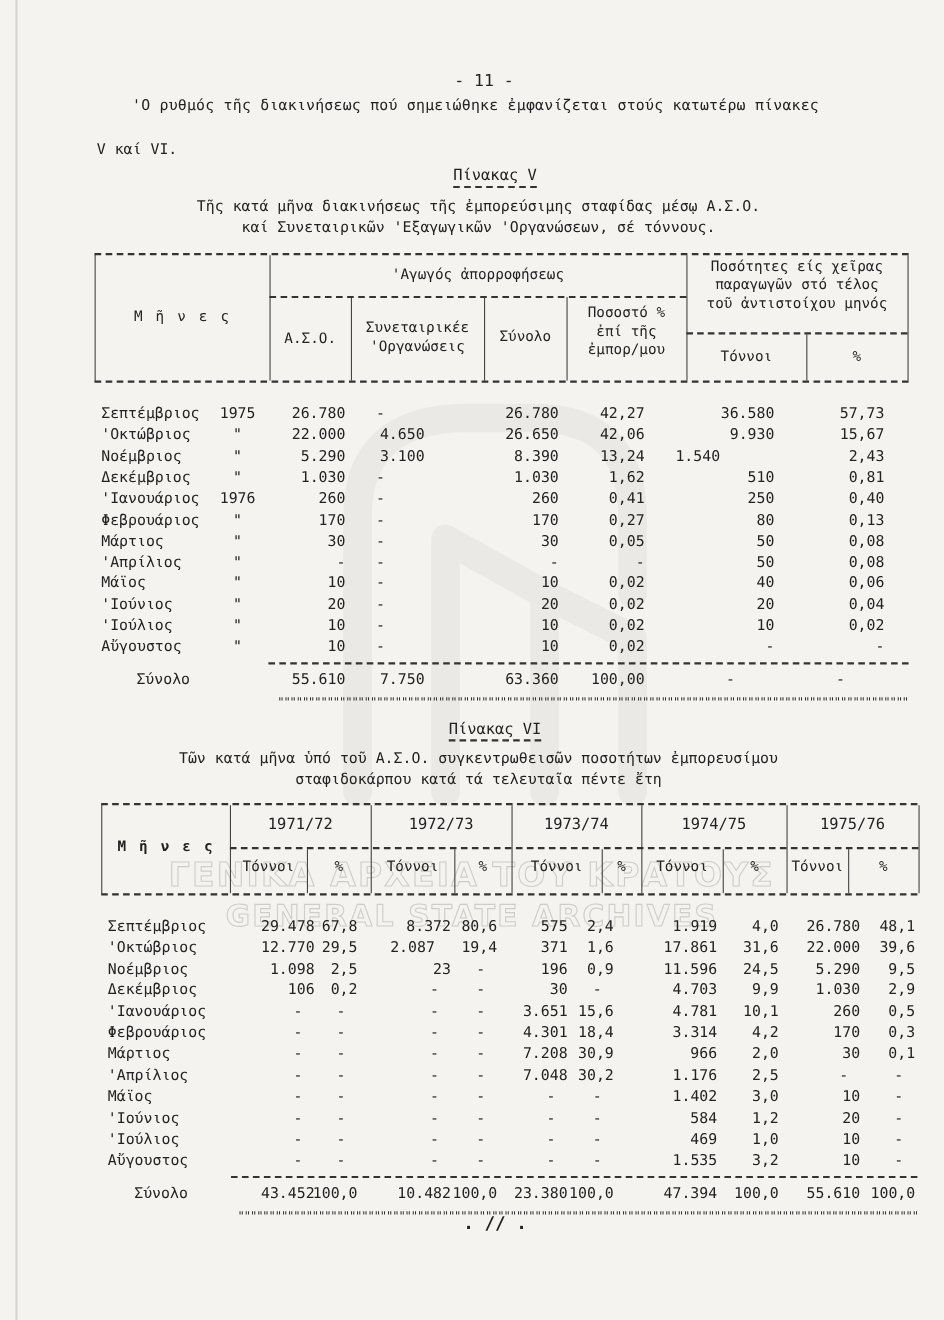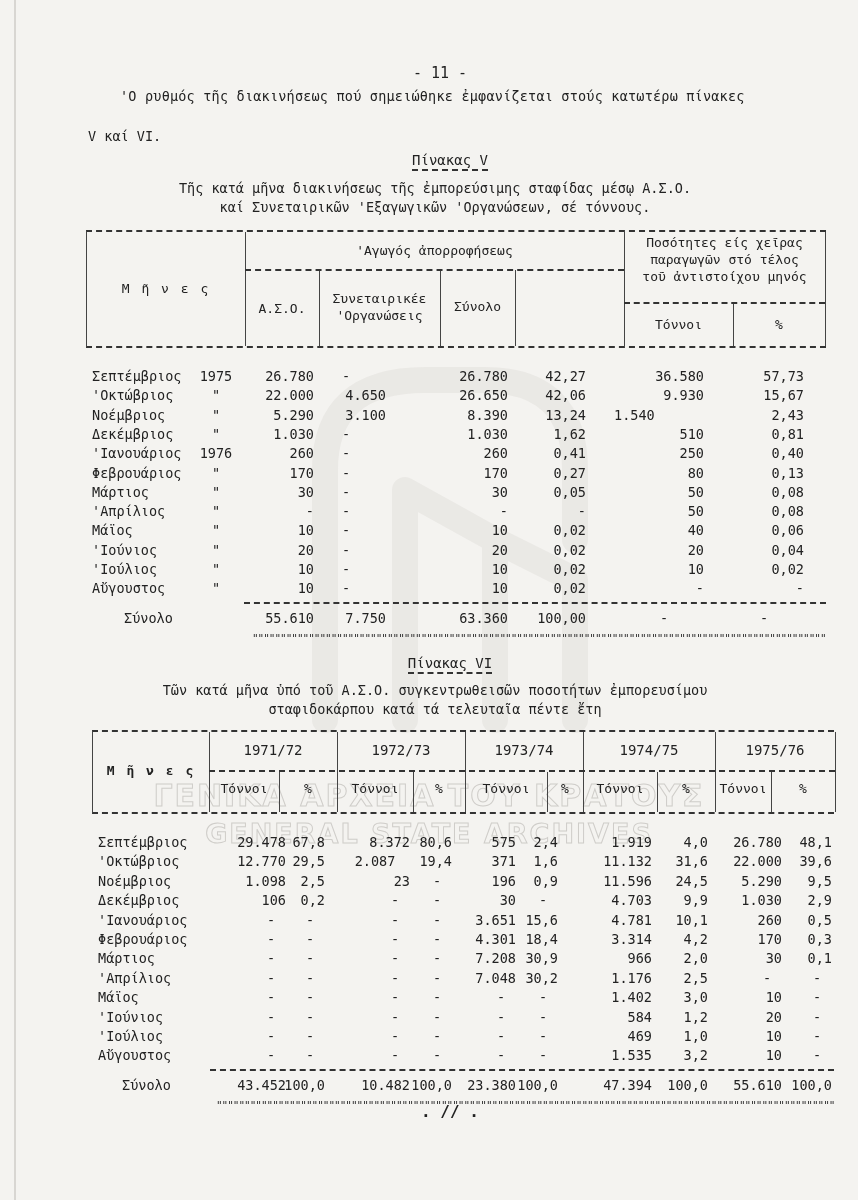--- a/index.html
+++ b/index.html
@@ -93,20 +93,25 @@
     <div class="hline" style="left:537px; width:201px; top:70px;"></div>
 
     <div class="cell" style="left:0; width:158px; top:48px; letter-spacing:2px;">Μ ῆ ν ε ς</div>
     <div class="cell" style="left:158px; width:379px; top:10px;">'Αγωγός ἀπορροφήσεως</div>
     <div class="cell" style="left:158px; width:74px; top:68px;">Α.Σ.Ο.</div>
     <div class="cell" style="left:232px; width:121px; top:58px;">
       <div>Συνεταιρικέε</div>
       <div>'Οργανώσεις</div>
     </div>
     <div class="cell" style="left:353px; width:75px; top:66px;">Σύνολο</div>
+    <div class="cell" style="left:428px; width:109px; top:44px;">
+      <div>Ποσοστό %</div>
+      <div>ἐπί τῆς</div>
+      <div>ἐμπορ/μου</div>
+    </div>
     <div class="cell" style="left:537px; width:201px; top:2px;">
       <div>Ποσότητες είς χεῖρας</div>
       <div>παραγωγῶν  στό τέλος</div>
       <div>τοῦ ἀντιστοίχου μηνός</div>
     </div>
     <div class="cell" style="left:537px; width:109px; top:84px;">Τόννοι</div>
     <div class="cell" style="left:646px; width:92px; top:84px;">%</div>
   </div>
 
   <div class="tv-body" id="tv-body" style="height:300px;">
@@ -294,21 +299,21 @@
         <span style="left:670px;width:70px;text-align:right">48,1</span>
       </div>
       <div class="row" style="top: 39.4px; width: 742px;">
         <span style="left:6px">'Οκτώβριος</span>
         <span style="left:124px;width:70px;text-align:right">12.770</span>
         <span style="left:163px;width:70px;text-align:right">29,5</span>
         <span style="left:248px;width:70px;text-align:center">2.087</span>
         <span style="left:290px;width:70px;text-align:right">19,4</span>
         <span style="left:354px;width:70px;text-align:right">371</span>
         <span style="left:396px;width:70px;text-align:right">1,6</span>
-        <span style="left:490px;width:70px;text-align:right">11.132</span>
+        <span style="left:490px;width:70px;text-align:right">17.861</span>
         <span style="left:546px;width:70px;text-align:right">31,6</span>
         <span style="left:620px;width:70px;text-align:right">22.000</span>
         <span style="left:670px;width:70px;text-align:right">39,6</span>
       </div>
       <div class="row" style="top: 58.8px; width: 742px;">
         <span style="left:6px">Νοέμβριος</span>
         <span style="left:124px;width:70px;text-align:right">1.098</span>
         <span style="left:163px;width:70px;text-align:right">2,5</span>
         <span style="left:248px;width:70px;text-align:right">23</span>
         <span style="left:338px;width:14px;text-align:center">-</span>

